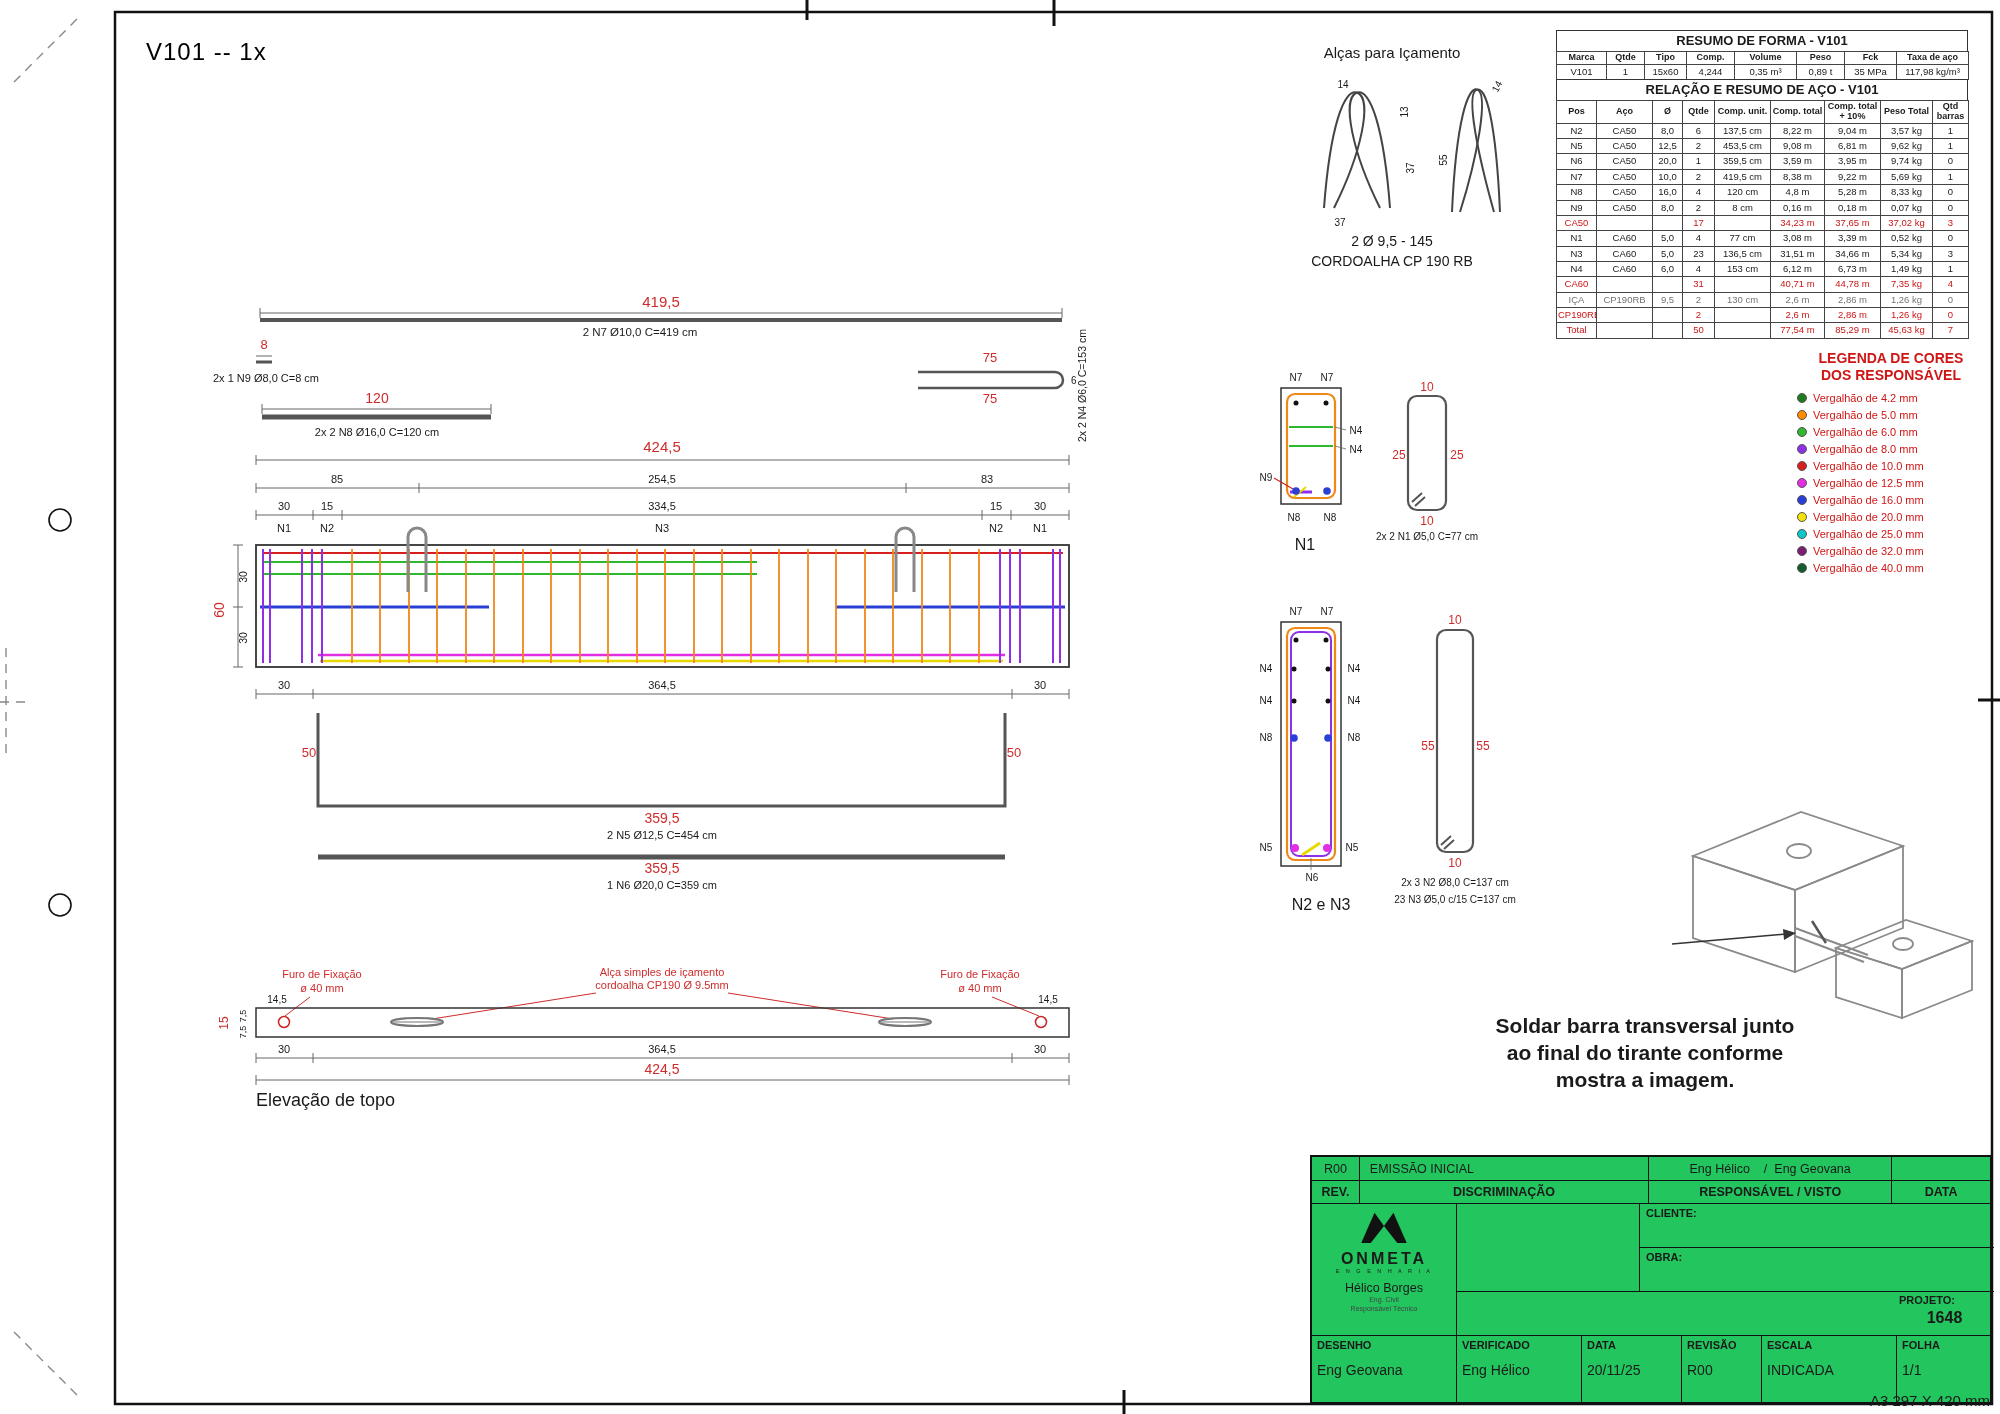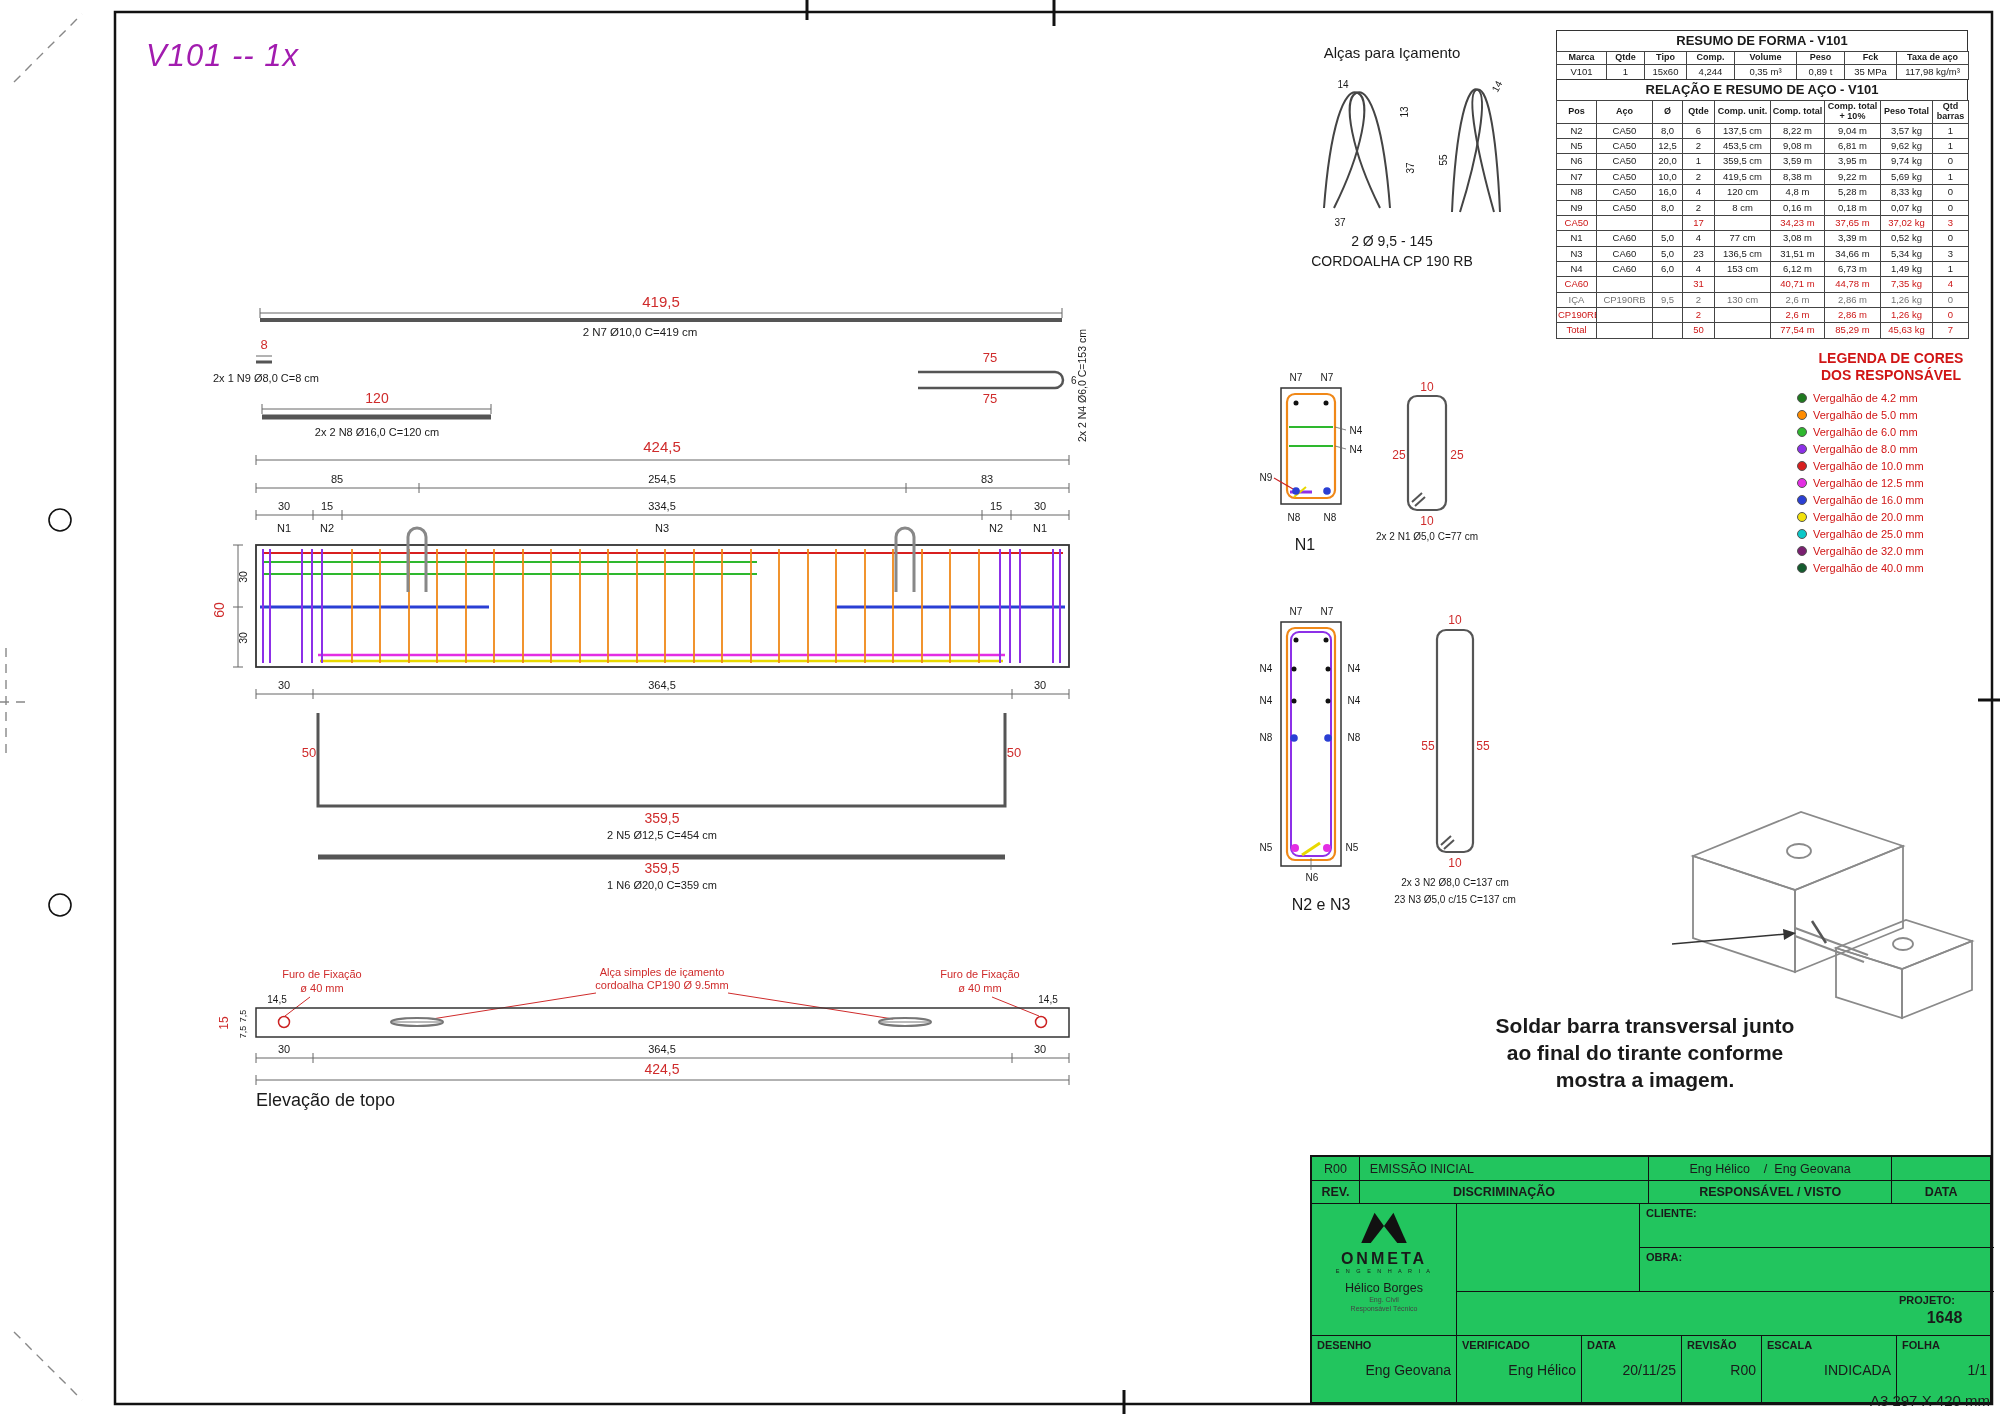--- a/index.html
+++ b/index.html
@@ -3,21 +3,21 @@
 <meta charset="utf-8">
 <style>
   * { margin:0; padding:0; box-sizing:border-box; }
   html,body { width:2000px; height:1414px; }
   body { position:relative; background:#fff; font-family:"Liberation Sans",sans-serif; color:#1a1a1a; overflow:hidden; }
   svg text { font-family:"Liberation Sans",sans-serif; }
   .svg-t { fill:#1a1a1a; }
   .svg-d { fill:#cf2b2b; }
   .sheet-svg { position:absolute; left:0; top:0; }
 
-  .v101-title { position:absolute; left:146px; top:38px; font-size:31px; color:#a21caf; letter-spacing:1px;font-style:italic; }
+  .v101-title { position:absolute; left:146px; top:38px; font-size:24px; color:#000000; letter-spacing:1px; }
   .paper-size { position:absolute; left:1838px; top:1392px; width:152px; text-align:right; font-size:15px; }
 
   .tbl { position:absolute; background:#fff; }
   .tbl-title { border:1.5px solid #333; border-bottom:none; font-weight:bold; font-size:13px; text-align:center; padding:2px 0 3px; }
   .tbl table { border-collapse:collapse; width:100%; table-layout:fixed; }
   .tbl th,.tbl td { border:1px solid #444; text-align:center; padding:1px; overflow:hidden; }
   .tbl th { font-size:9px; font-weight:bold; line-height:1.1; }
   .tbl td { font-size:9.5px; line-height:1.3; }
   .form-tbl { left:1556px; top:30px; width:412px; }
   .steel-tbl { left:1556px; top:79px; width:412px; }
@@ -49,21 +49,21 @@
   .tb-projeto { left:583px; top:88px; width:99px; height:43px; padding:2px 4px; text-align:center; }
   .tb-label { font-weight:bold; font-size:11px; display:block; text-align:left; }
   .tb-conteudo-value { text-align:center; font-size:15px; margin-top:3px; }
   .tb-projeto-value { font-weight:bold; font-size:16px; margin-top:3px; }
   .tb-bottom { display:flex; height:67px; border-top:1.5px solid #111; }
   .tb-field { border-right:1.5px solid #111; height:100%; padding:3px 5px; flex:none; }
   .tb-field:last-of-type { border-right:none; }
   .tb-field:nth-of-type(1){width:145px;} .tb-field:nth-of-type(2){width:125px;}
   .tb-field:nth-of-type(3){width:100px;} .tb-field:nth-of-type(4){width:80px;}
   .tb-field:nth-of-type(5){width:135px;} .tb-field:nth-of-type(6){width:95px;}
-  .tb-value { text-align:right; font-size:14px; margin-top:11px; }
+  .tb-value { text-align:left; font-size:14px; margin-top:11px; }
   .logo-name { font-size:16px; font-weight:bold; letter-spacing:3px; margin-top:1px; }
   .logo-sub { font-size:5.5px; letter-spacing:2.5px; }
   .logo-person { font-size:12.5px; margin-top:7px; }
   .logo-role { font-size:7px; color:#444; line-height:9px; }
 </style>
 </head>
 <body>
 
 <svg class="sheet-svg" width="2000" height="1414" viewBox="0 0 2000 1414">
 

